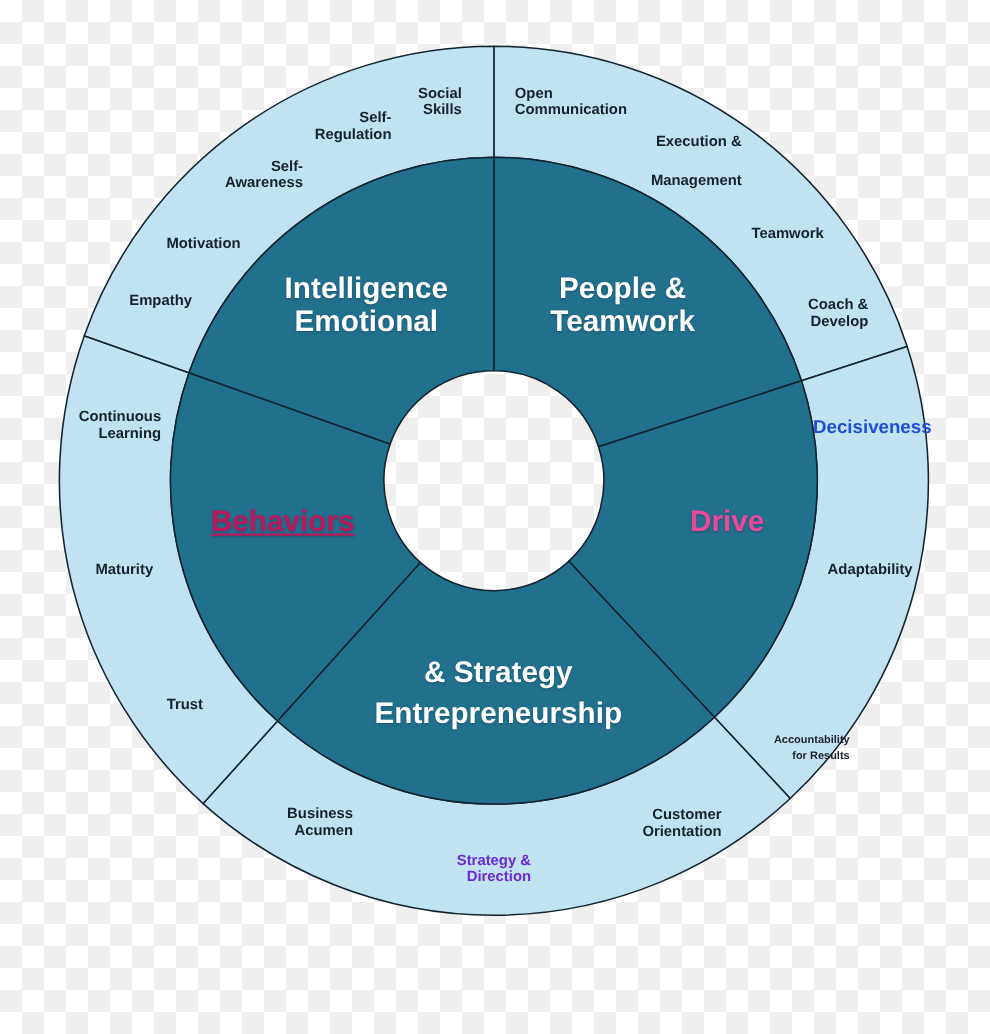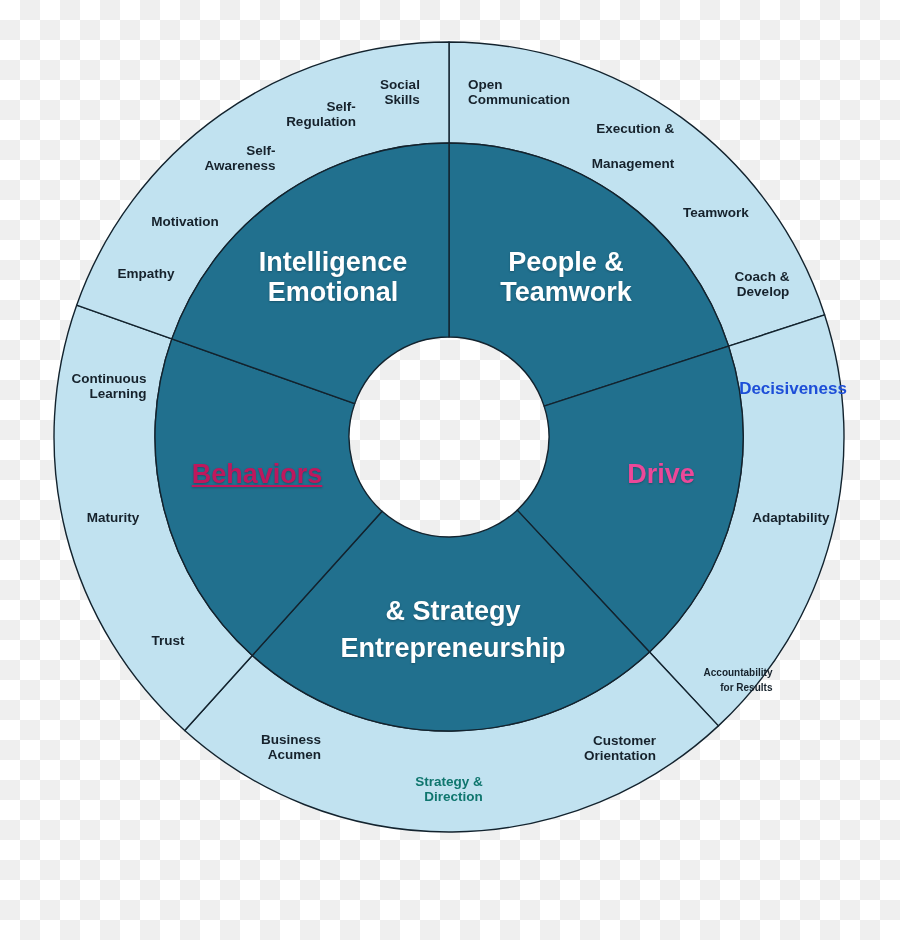--- a/index.html
+++ b/index.html
@@ -78,21 +78,21 @@
         <span>for Results</span>
       </div>
       <div class="ctitle" style="left: 453px; top: 630px; font-size: 27px; line-height: 37px; color: rgb(255, 255, 255);">
         <span>&amp; Strategy</span>
         <span>Entrepreneurship</span>
       </div>
       <div class="olabel" style="left: 620px; top: 748px; font-size: 13.5px; line-height: 15px; color: rgb(22, 34, 44);">
         <span>Customer</span>
         <span>Orientation</span>
       </div>
-      <div class="olabel" style="left: 449px; top: 789px; font-size: 13.5px; line-height: 15px; color: #0f766e;">
+      <div class="olabel" style="left: 449px; top: 789px; font-size: 13.5px; line-height: 15px; color: #6d28d9;">
         <span>Strategy &amp;</span>
         <span>Direction</span>
       </div>
       <div class="ctitle" style="left: 257px; top: 474px; font-size: 27px; line-height: 30px; color: #be185d; text-decoration: underline;">
         <span>Behaviors</span>
       </div>
       <div class="olabel" style="left: 291px; top: 747px; font-size: 13.5px; line-height: 15px; color: rgb(22, 34, 44);">
         <span>Business</span>
         <span>Acumen</span>
       </div>

